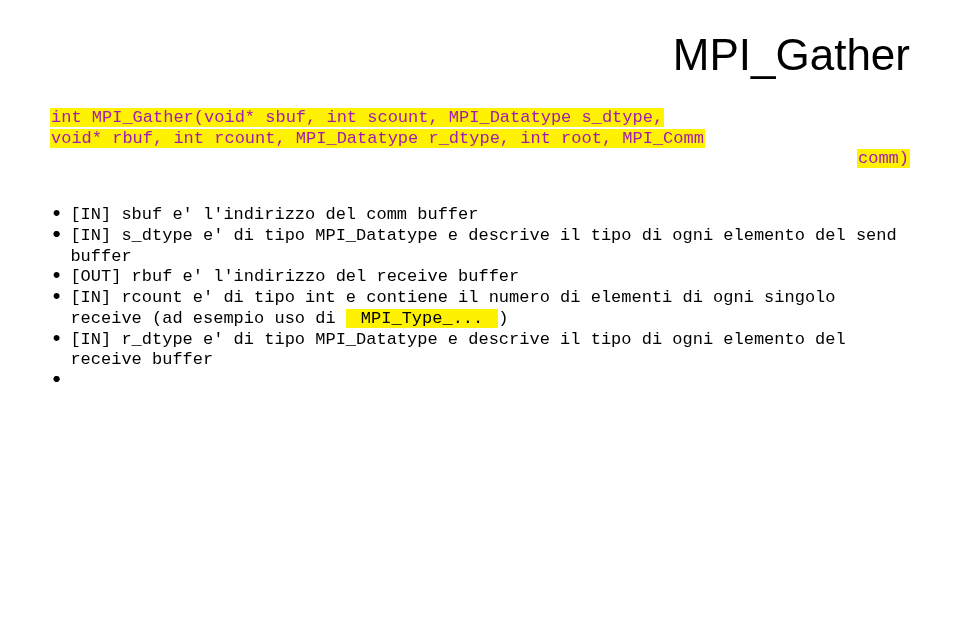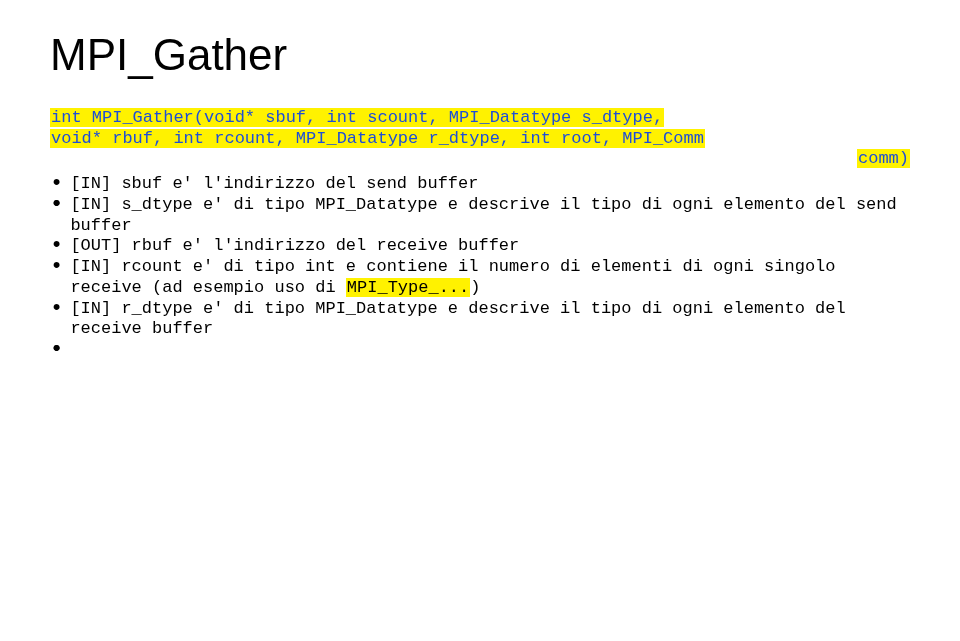--- a/index.html
+++ b/index.html
@@ -5,33 +5,33 @@
   body {
     margin: 0;
     padding: 30px 50px;
     background: #fff;
     font-family: Verdana, Arial, sans-serif;
     width: 960px;
     box-sizing: border-box;
   }
   .title {
     font-size: 44px;
-    text-align: left;
+    text-align: right;
     margin-bottom: 28px;
     font-weight: normal;
   }
   .code-block {
     font-family: "Courier New", monospace;
     font-size: 17px;
     line-height: 1.22;
-    color: #1d4ed8;
-    margin-bottom: 4px;
+    color: #a21caf;
+    margin-bottom: 35px;
   }
   .hl1 { background: #fff200; display: inline; padding: 0 1px; }
-  .hl2 { background: #fff200; display: inline; padding: 0 1px; }
+  .hl2 { background: #fff200; display: inline; padding: 0 15px; }
   .center-line { text-align: right; }
   .params {
     font-family: "Courier New", monospace;
     font-size: 17px;
     line-height: 1.22;
     color: #000;
   }
   .param-item {
     position: relative;
     padding-left: 1.2em;
@@ -51,21 +51,21 @@
 
 <div class="title">MPI_Gather</div>
 
 <div class="code-block">
   <div><span class="hl1">int MPI_Gather(void* sbuf, int scount, MPI_Datatype s_dtype,</span></div>
   <div><span class="hl1">void* rbuf, int rcount, MPI_Datatype r_dtype, int root, MPI_Comm</span></div>
   <div class="center-line"><span class="hl1">comm)</span></div>
 </div>
 
 <div class="params">
-  <div class="param-item"><span class="dot">•</span><span>[IN] sbuf e' l'indirizzo del send buffer</span></div>
+  <div class="param-item"><span class="dot">•</span><span>[IN] sbuf e' l'indirizzo del comm buffer</span></div>
   <div class="param-item"><span class="dot">•</span></div>
   <div class="param-item"><span class="dot">•</span><span>[IN] s_dtype e' di tipo MPI_Datatype e descrive il tipo di ogni elemento del send buffer</span></div>
   <div class="param-item"><span class="dot">•</span><span>[OUT] rbuf e' l'indirizzo del receive buffer</span></div>
   <div class="param-item"><span class="dot">•</span><span>[IN] rcount e' di tipo int e contiene il numero di elementi di ogni singolo receive (ad esempio uso di </span><span class="hl2">MPI_Type_...</span><span>)</span></div>
   <div class="param-item"><span class="dot">•</span><span>[IN] r_dtype e' di tipo MPI_Datatype e descrive il tipo di ogni elemento del receive buffer</span></div>
   <div class="param-item"><span class="dot">•</span></div>
   <div class="param-item"><span class="dot">•</span></div>
 </div>
 
 </body></html>

